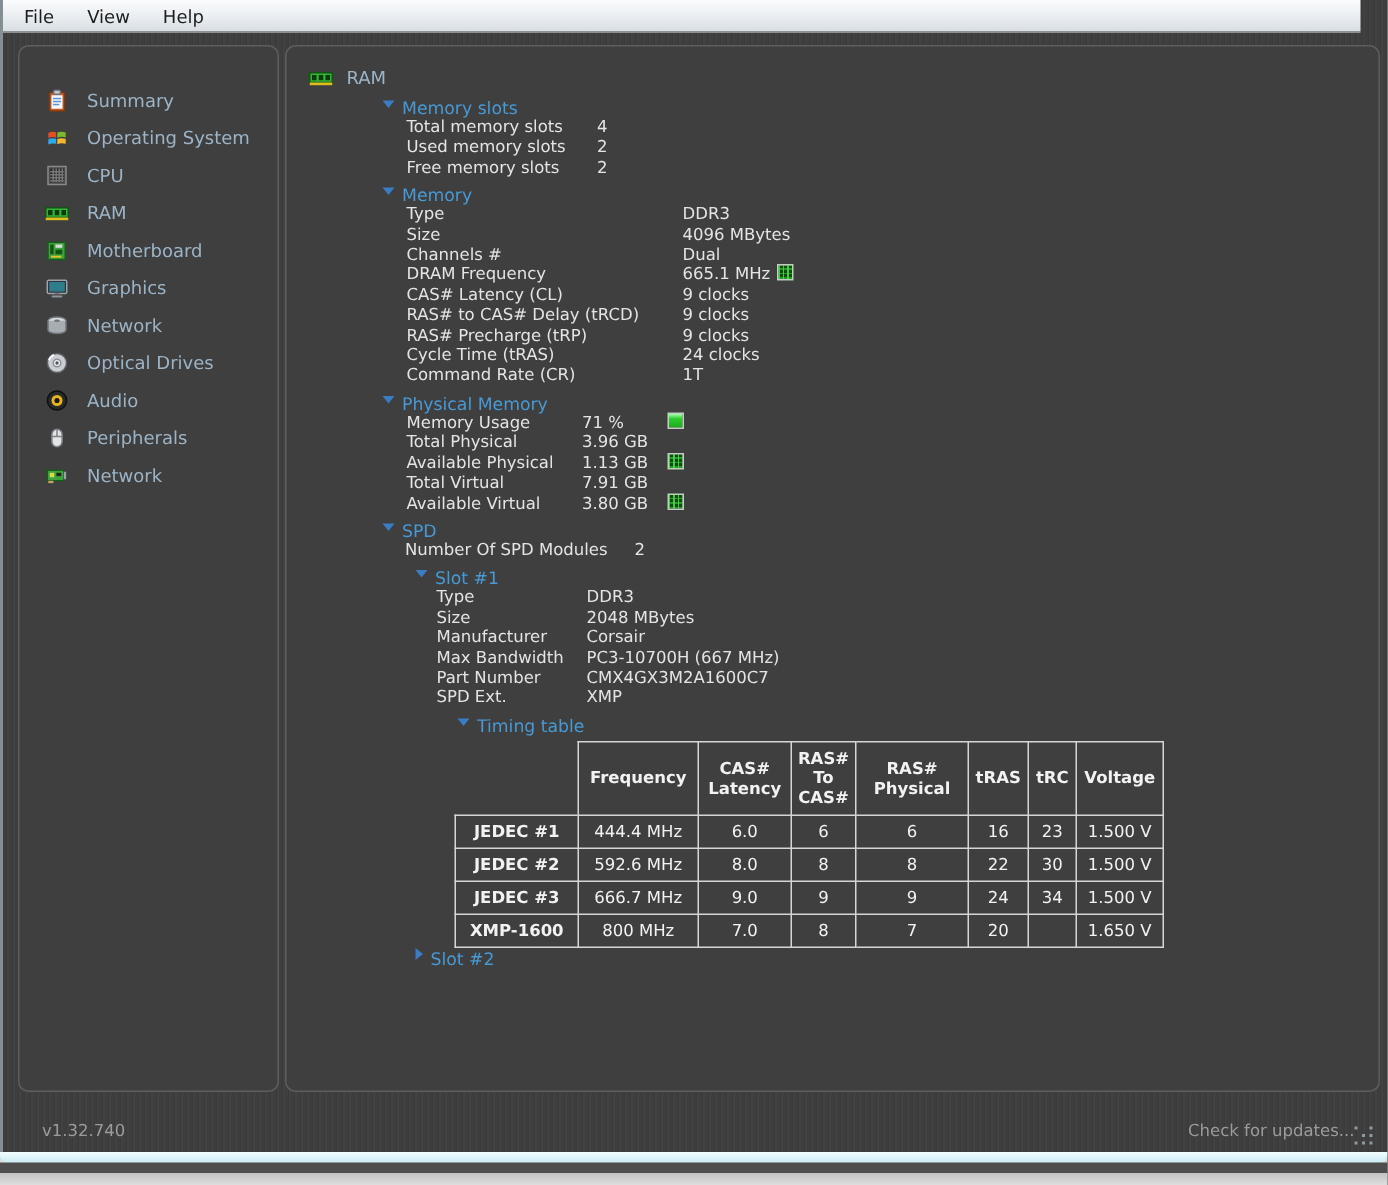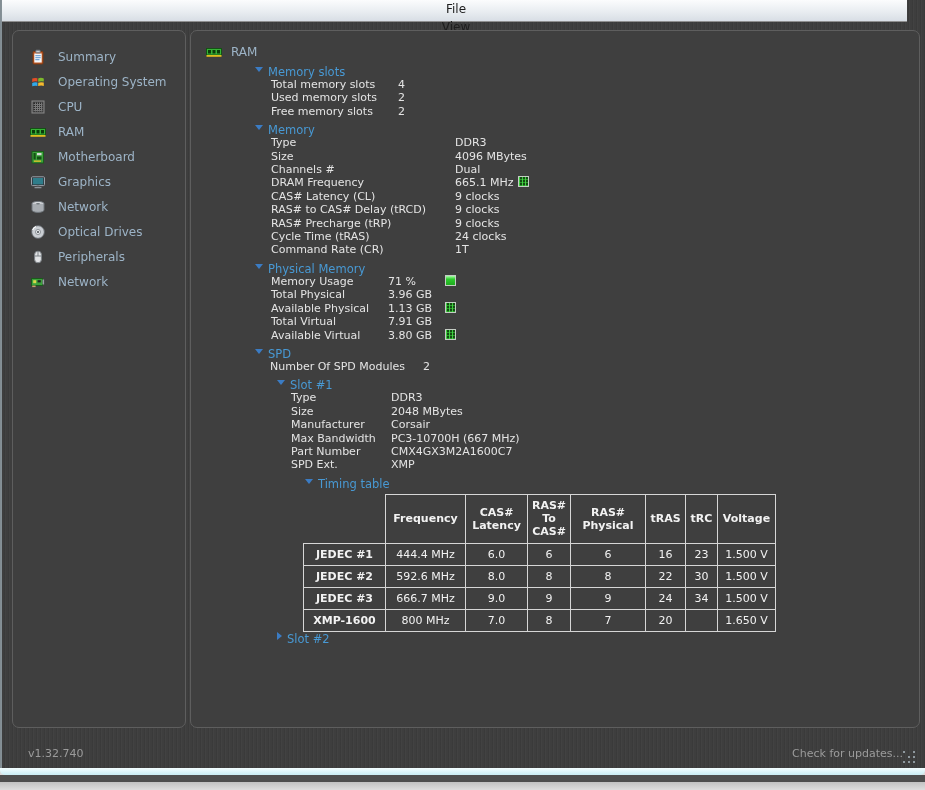--- a/index.html
+++ b/index.html
@@ -13,27 +13,27 @@
     background-color:#3e3e3e;
     background-image:repeating-linear-gradient(90deg, rgba(0,0,0,0.06) 0 1px, rgba(255,255,255,0.02) 1px 2px, transparent 2px 4px);
   }
   .edge-left{position:absolute;left:0;top:0;width:2px;height:768px;background:rgba(190,210,220,0.55);}
   
   .menubar{
     position:absolute;left:2px;top:0;right:18px;height:22px;box-sizing:border-box;
     background:linear-gradient(#fbfcfd,#e9edf1 55%,#d8dee5);
     border-bottom:1px solid #8f8f8f;
     display:flex;align-items:center;padding-left:3px;
-    font-size:12px;color:#1d1d1d;flex-direction:column;
+    font-size:12px;color:#1d1d1d;
   }
   .menu-item{padding:2px 11px;cursor:default;}
   
   .sidebar{
     position:absolute;left:12px;top:30px;width:174px;height:698px;box-sizing:border-box;
-    border:1px solid #5e5e5e;border-radius:7px;background:#3f3f3f;padding-top:13px;
+    border:1px solid #5e5e5e;border-radius:7px;background:#3f3f3f;padding-top:23px;
   }
   .side-item{display:flex;align-items:center;height:25px;padding-left:17px;gap:12px;
     font-size:12px;color:#9db4c7;cursor:default;}
   .side-item .icon{width:16px;height:16px;flex:none;}
   
   .mainpanel{
     position:absolute;left:190px;top:30px;width:730px;height:698px;box-sizing:border-box;
     border:1px solid #5e5e5e;border-radius:7px;background:#3f3f3f;overflow:hidden;
   }
   .content{position:relative;padding:13px 0 0 15px;font-size:11px;color:#e4e4e4;}
@@ -175,20 +175,28 @@
       <span>Network</span>
     </div>
     <div class="side-item">
       <span class="icon"><svg viewBox="0 0 16 16" width="16" height="16">
             <circle cx="8" cy="8" r="6.4" fill="#caced3" stroke="#5d6166"></circle>
             <circle cx="8" cy="8" r="2.5" fill="#eef1f4" stroke="#8b9095"></circle>
             <circle cx="8" cy="8" r="1.1" fill="#4e5257"></circle>
             <path d="M2.6 6.2 A5.7 5.7 0 0 1 6 2.5" stroke="#ffffff" stroke-width="1.2" fill="none"></path>
           </svg></span>
       <span>Optical Drives</span>
+    </div>
+    <div class="side-item">
+      <span class="icon"><svg viewBox="0 0 16 16" width="16" height="16">
+            <circle cx="8" cy="8" r="6.4" fill="#27292b" stroke="#0d0e0f"></circle>
+            <circle cx="8" cy="8" r="3.7" fill="#e5b51f"></circle>
+            <circle cx="8" cy="8" r="1.7" fill="#17181a"></circle>
+          </svg></span>
+      <span>Audio</span>
     </div>
     <div class="side-item">
       <span class="icon"><svg viewBox="0 0 16 16" width="16" height="16">
             <rect x="4.6" y="2.2" width="6.8" height="11.6" rx="3.4" fill="#e2e4e6" stroke="#7d8287"></rect>
             <line x1="8" y1="2.4" x2="8" y2="7" stroke="#7d8287"></line>
             <line x1="4.6" y1="7" x2="11.4" y2="7" stroke="#7d8287"></line>
           </svg></span>
       <span>Peripherals</span>
     </div>
     <div class="side-item">

